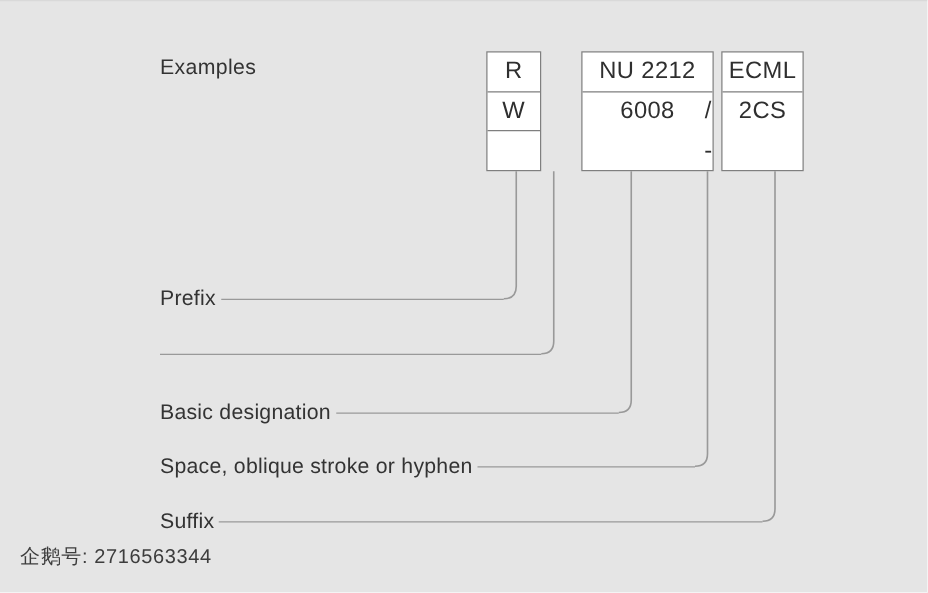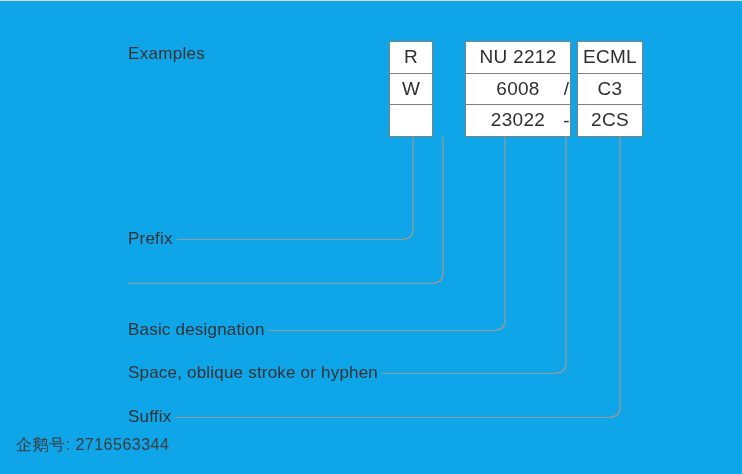--- a/index.html
+++ b/index.html
@@ -3,21 +3,21 @@
 <meta charset="utf-8">
 <style>
   * { margin: 0; padding: 0; box-sizing: border-box; }
   html, body { background: #ffffff; }
   body {
     font-family: "Liberation Sans", "DejaVu Sans", sans-serif;
     width: 742px; height: 474px; position: relative; overflow: hidden;
   }
   #canvas {
     position: absolute; left: 0; top: 0; width: 742px; height: 474px;
-    background: #0ea5e9; border-top: 1px solid #d9d9d9;
+    background: #e5e5e5; border-top: 1px solid #d9d9d9;
   }
   .examples-label {
     position: absolute; left: 128px; top: 43px;
     font-size: 17px; color: #333333; letter-spacing: 0.3px;
   }
   
   .desig-col {
     position: absolute; top: 40px; height: 96px;
     border: 1.5px solid #7f7f7f; background: #ffffff;
   }
@@ -68,26 +68,24 @@
 
   <div class="desig-col" id="col-prefix">
     <div class="desig-cell">R</div>
     <div class="desig-cell">W</div>
     <div class="desig-cell"></div>
   </div>
 
   <div class="desig-col" id="col-basic">
     <div class="desig-cell">NU 2212</div>
     <div class="desig-cell">6008</div>
-    <div class="desig-cell">23022</div>
   </div>
 
   <div class="desig-col" id="col-suffix">
     <div class="desig-cell">ECML</div>
-    <div class="desig-cell">C3</div>
     <div class="desig-cell">2CS</div>
   </div>
 
   <div class="sep" id="sep-slash">/</div>
   <div class="sep" id="sep-hyphen">-</div>
 
   <div class="callout" id="callout-prefix">
     <span class="lbl">Prefix</span>
     <span class="rule"></span>
   </div>

